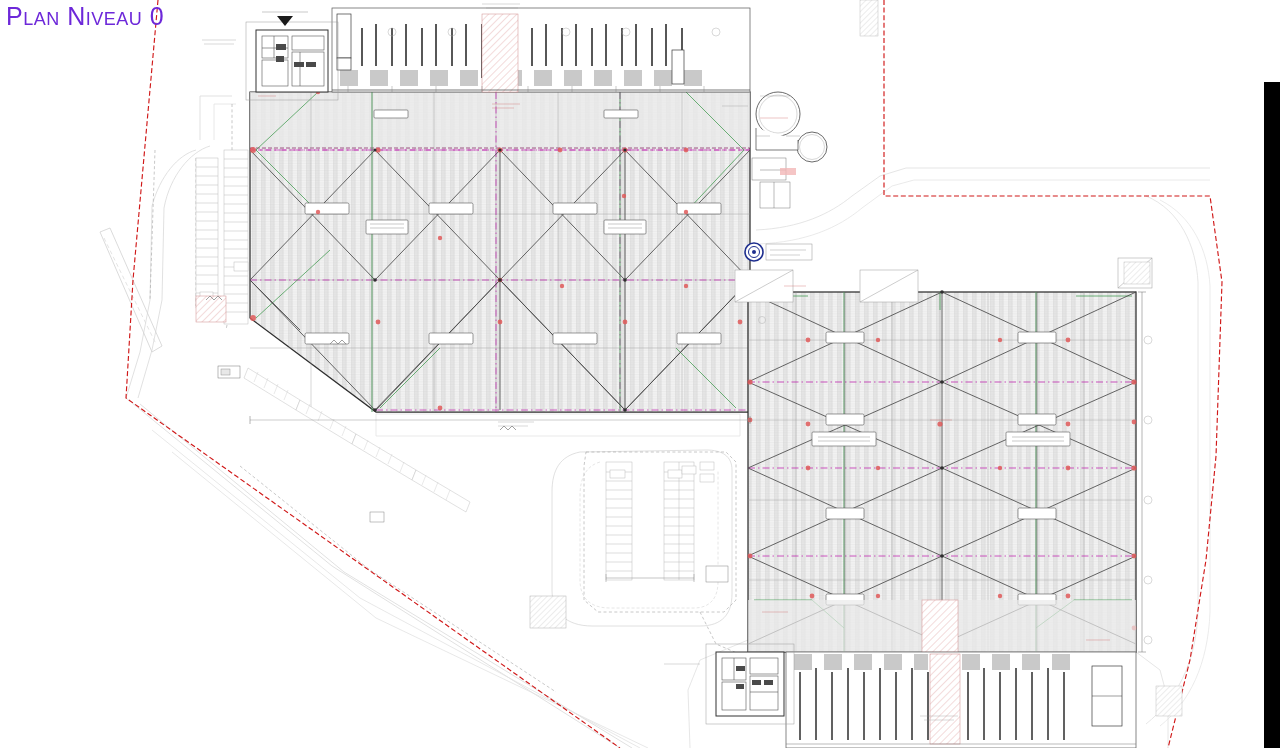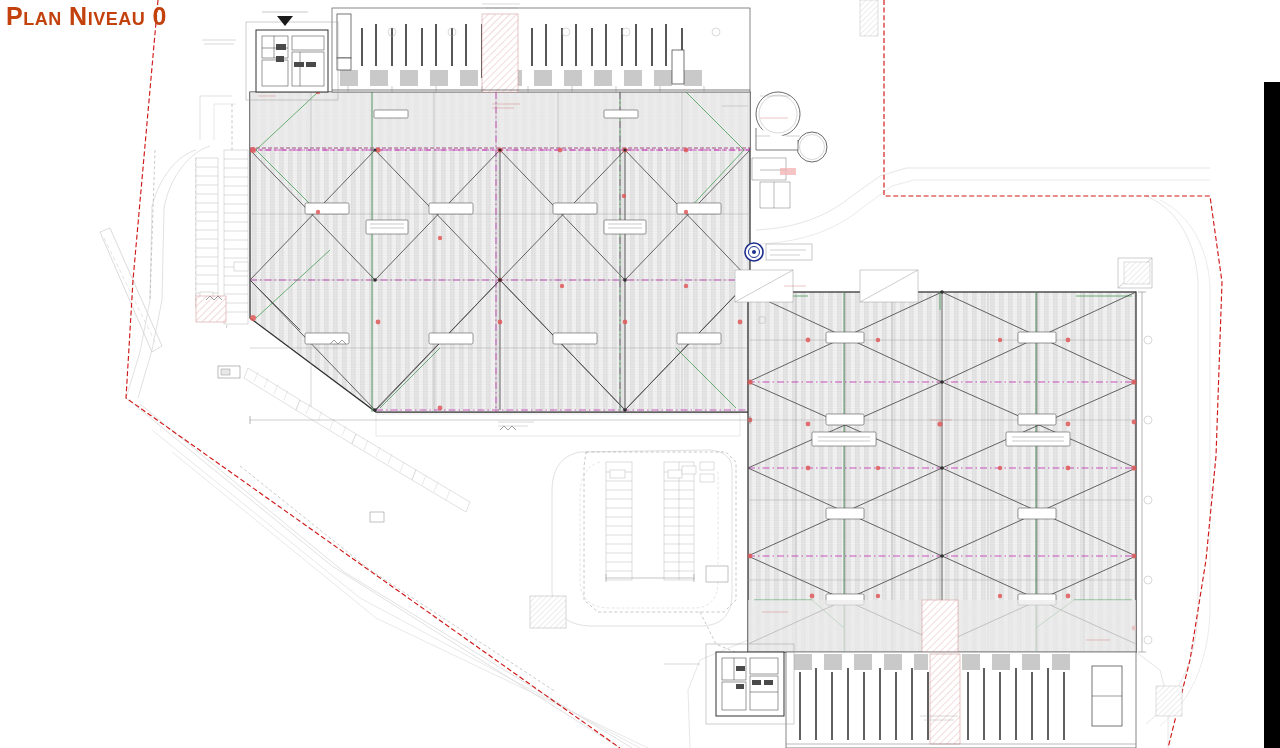--- a/index.html
+++ b/index.html
@@ -2,22 +2,22 @@
 <html><head>
 <meta charset="utf-8">
 <style>
   html,body{margin:0;padding:0;background:#ffffff;}
   body{width:1280px;height:748px;overflow:hidden;font-family:"Liberation Sans",sans-serif;}
   #stage{position:relative;width:1280px;height:748px;background:#ffffff;overflow:hidden;}
   #plan-svg{position:absolute;left:0;top:0;width:1280px;height:748px;display:block;}
   #title{
     position:absolute;left:6px;top:2px;
     font-family:"Liberation Sans",sans-serif;
-    font-size:25px;font-weight:700;letter-spacing:.5px;
-    color:#c2410c;font-variant:small-caps;white-space:nowrap;
+    font-size:25px;font-weight:400;letter-spacing:.5px;
+    color:#6d28d9;font-variant:small-caps;white-space:nowrap;
     z-index:5;pointer-events:none;
   }
   #right-bar{
     position:absolute;right:0;top:82px;width:16px;height:666px;background:#000000;z-index:6;
   }
 </style>
 </head>
 <body>
 
 <div id="stage">

